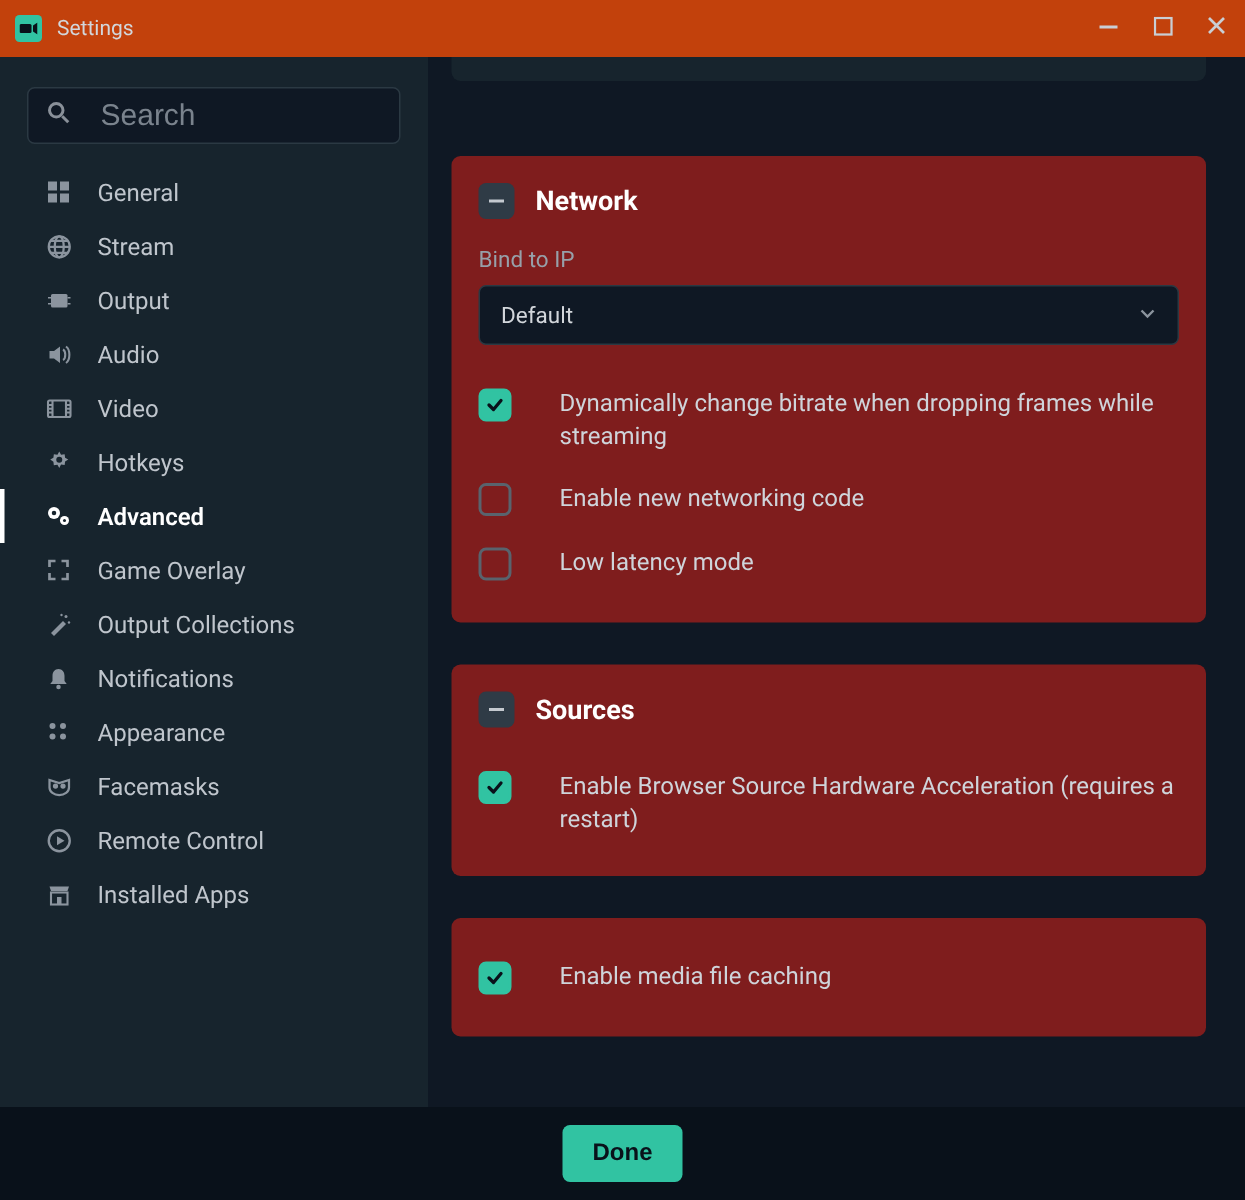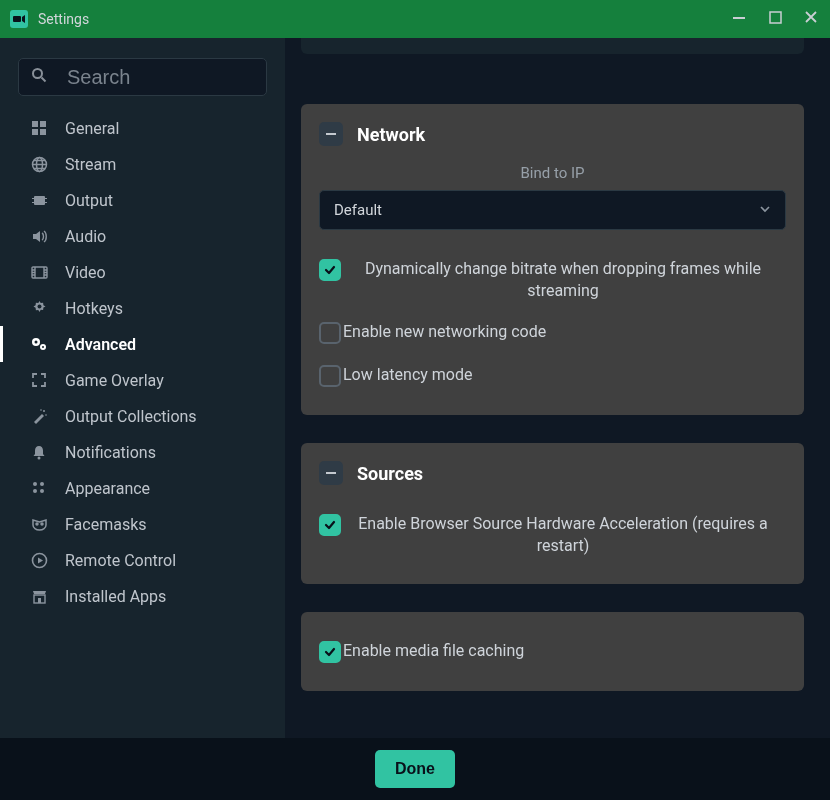--- a/index.html
+++ b/index.html
@@ -7,21 +7,21 @@
     width: 830px; height: 800px;
     background: #0f1824;
     font-family: -apple-system, BlinkMacSystemFont, "Segoe UI", Roboto, sans-serif;
     color: #e8eaed;
     overflow: hidden;
     display: flex;
     flex-direction: column;
   }
   .titlebar {
     height: 38px;
-    background: #15803d;
+    background: #c2410c;
     display: flex;
     align-items: center;
     padding: 0 10px;
   }
   .titlebar .app-icon {
     width: 18px; height: 18px;
     background: #31c3a2;
     border-radius: 3px;
     margin-right: 10px;
     display: flex; align-items: center; justify-content: center;
@@ -72,25 +72,24 @@
     flex-shrink: 0;
   }
   .nav-item.active .nicon { color: #ffffff; }
   .main {
     flex: 1;
     background: #0f1824;
     padding: 0 26px 0 16px;
     overflow-y: auto;
   }
   .panel {
-    background: #404040;
+    background: #7f1d1d;
     border-radius: 6px;
     margin-top: 28px;
     padding: 18px;
-    text-align: center;
   }
   .panel.first { margin-top: 50px; }
   .panel-header {
     display: flex; align-items: center; gap: 14px;
     margin-bottom: 18px;
   }
   .collapse-btn {
     width: 24px; height: 24px;
     background: #2f3b46;
     border-radius: 5px;
@@ -108,21 +107,21 @@
     display: flex; align-items: center;
     padding: 0 14px;
     color: #d2d6db;
     font-size: 15px;
     cursor: pointer;
     justify-content: space-between;
     margin-bottom: 18px;
   }
   .select .chev { color: #8b949e; }
   .check-row {
-    display: flex; align-items: flex-start; gap: 2px;
+    display: flex; align-items: flex-start; gap: 32px;
     padding: 10px 0;
   }
   .checkbox {
     width: 22px; height: 22px;
     border: 2px solid #59636d;
     border-radius: 5px;
     flex-shrink: 0;
     display: flex; align-items: center; justify-content: center;
     cursor: pointer;
     margin-top: 1px;

